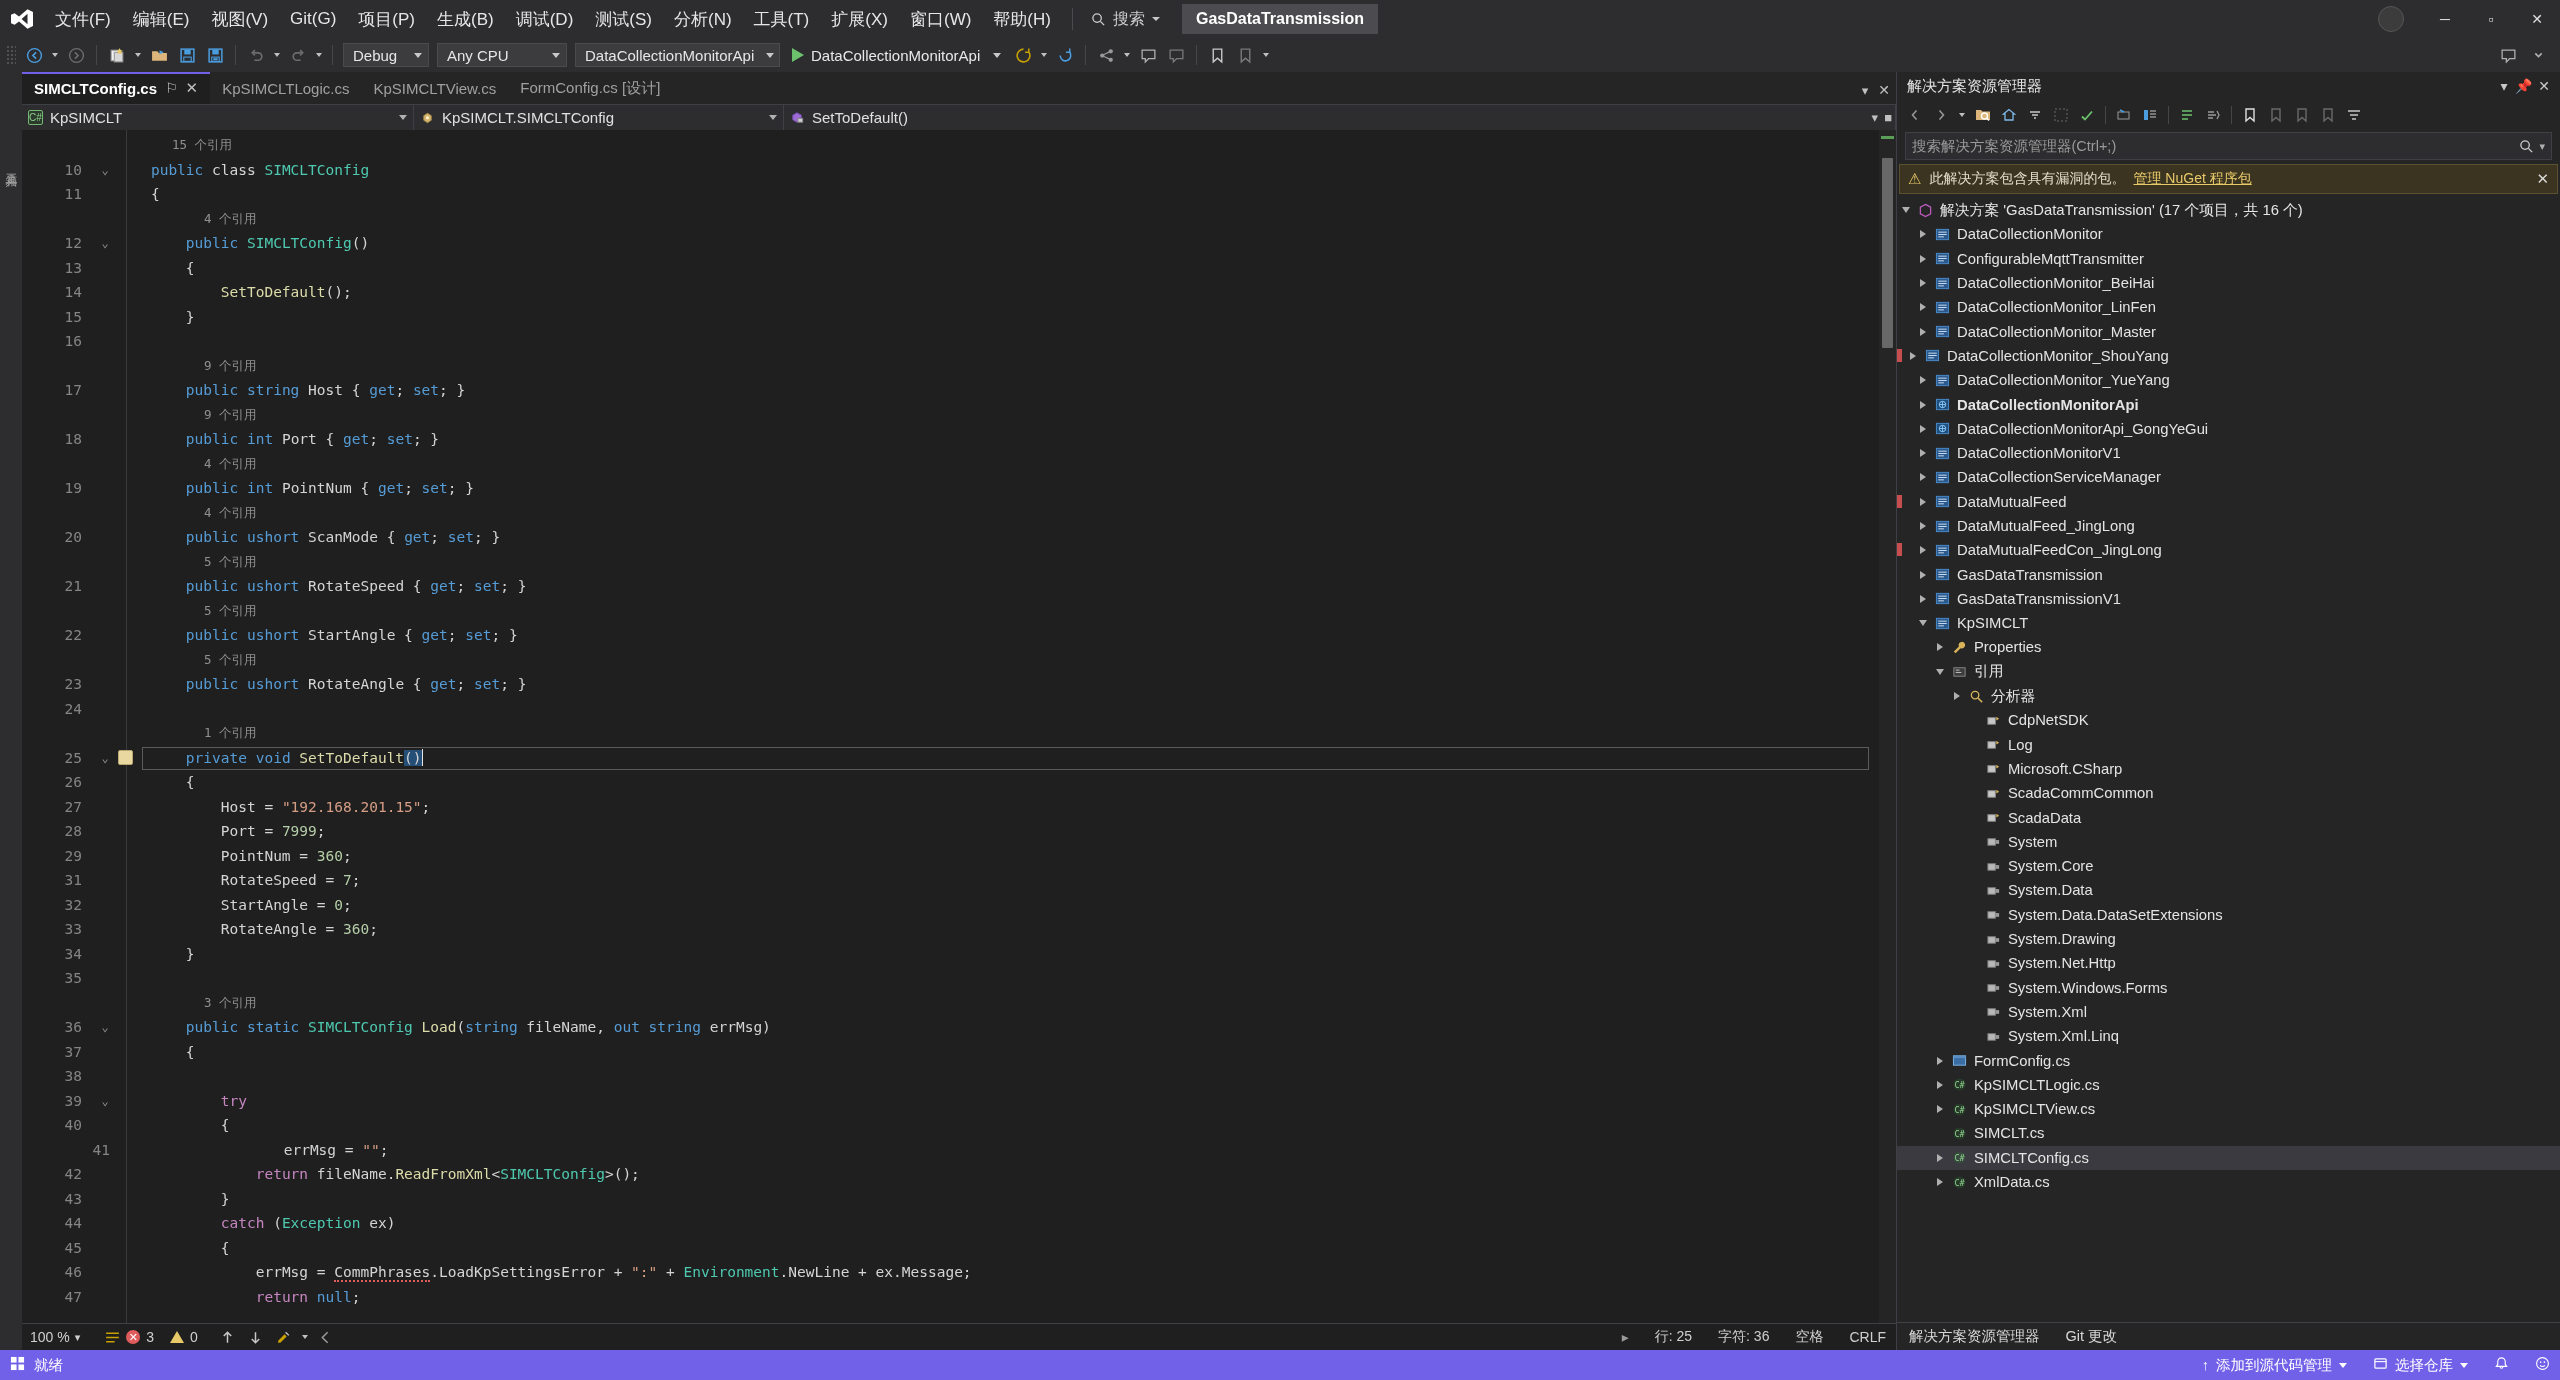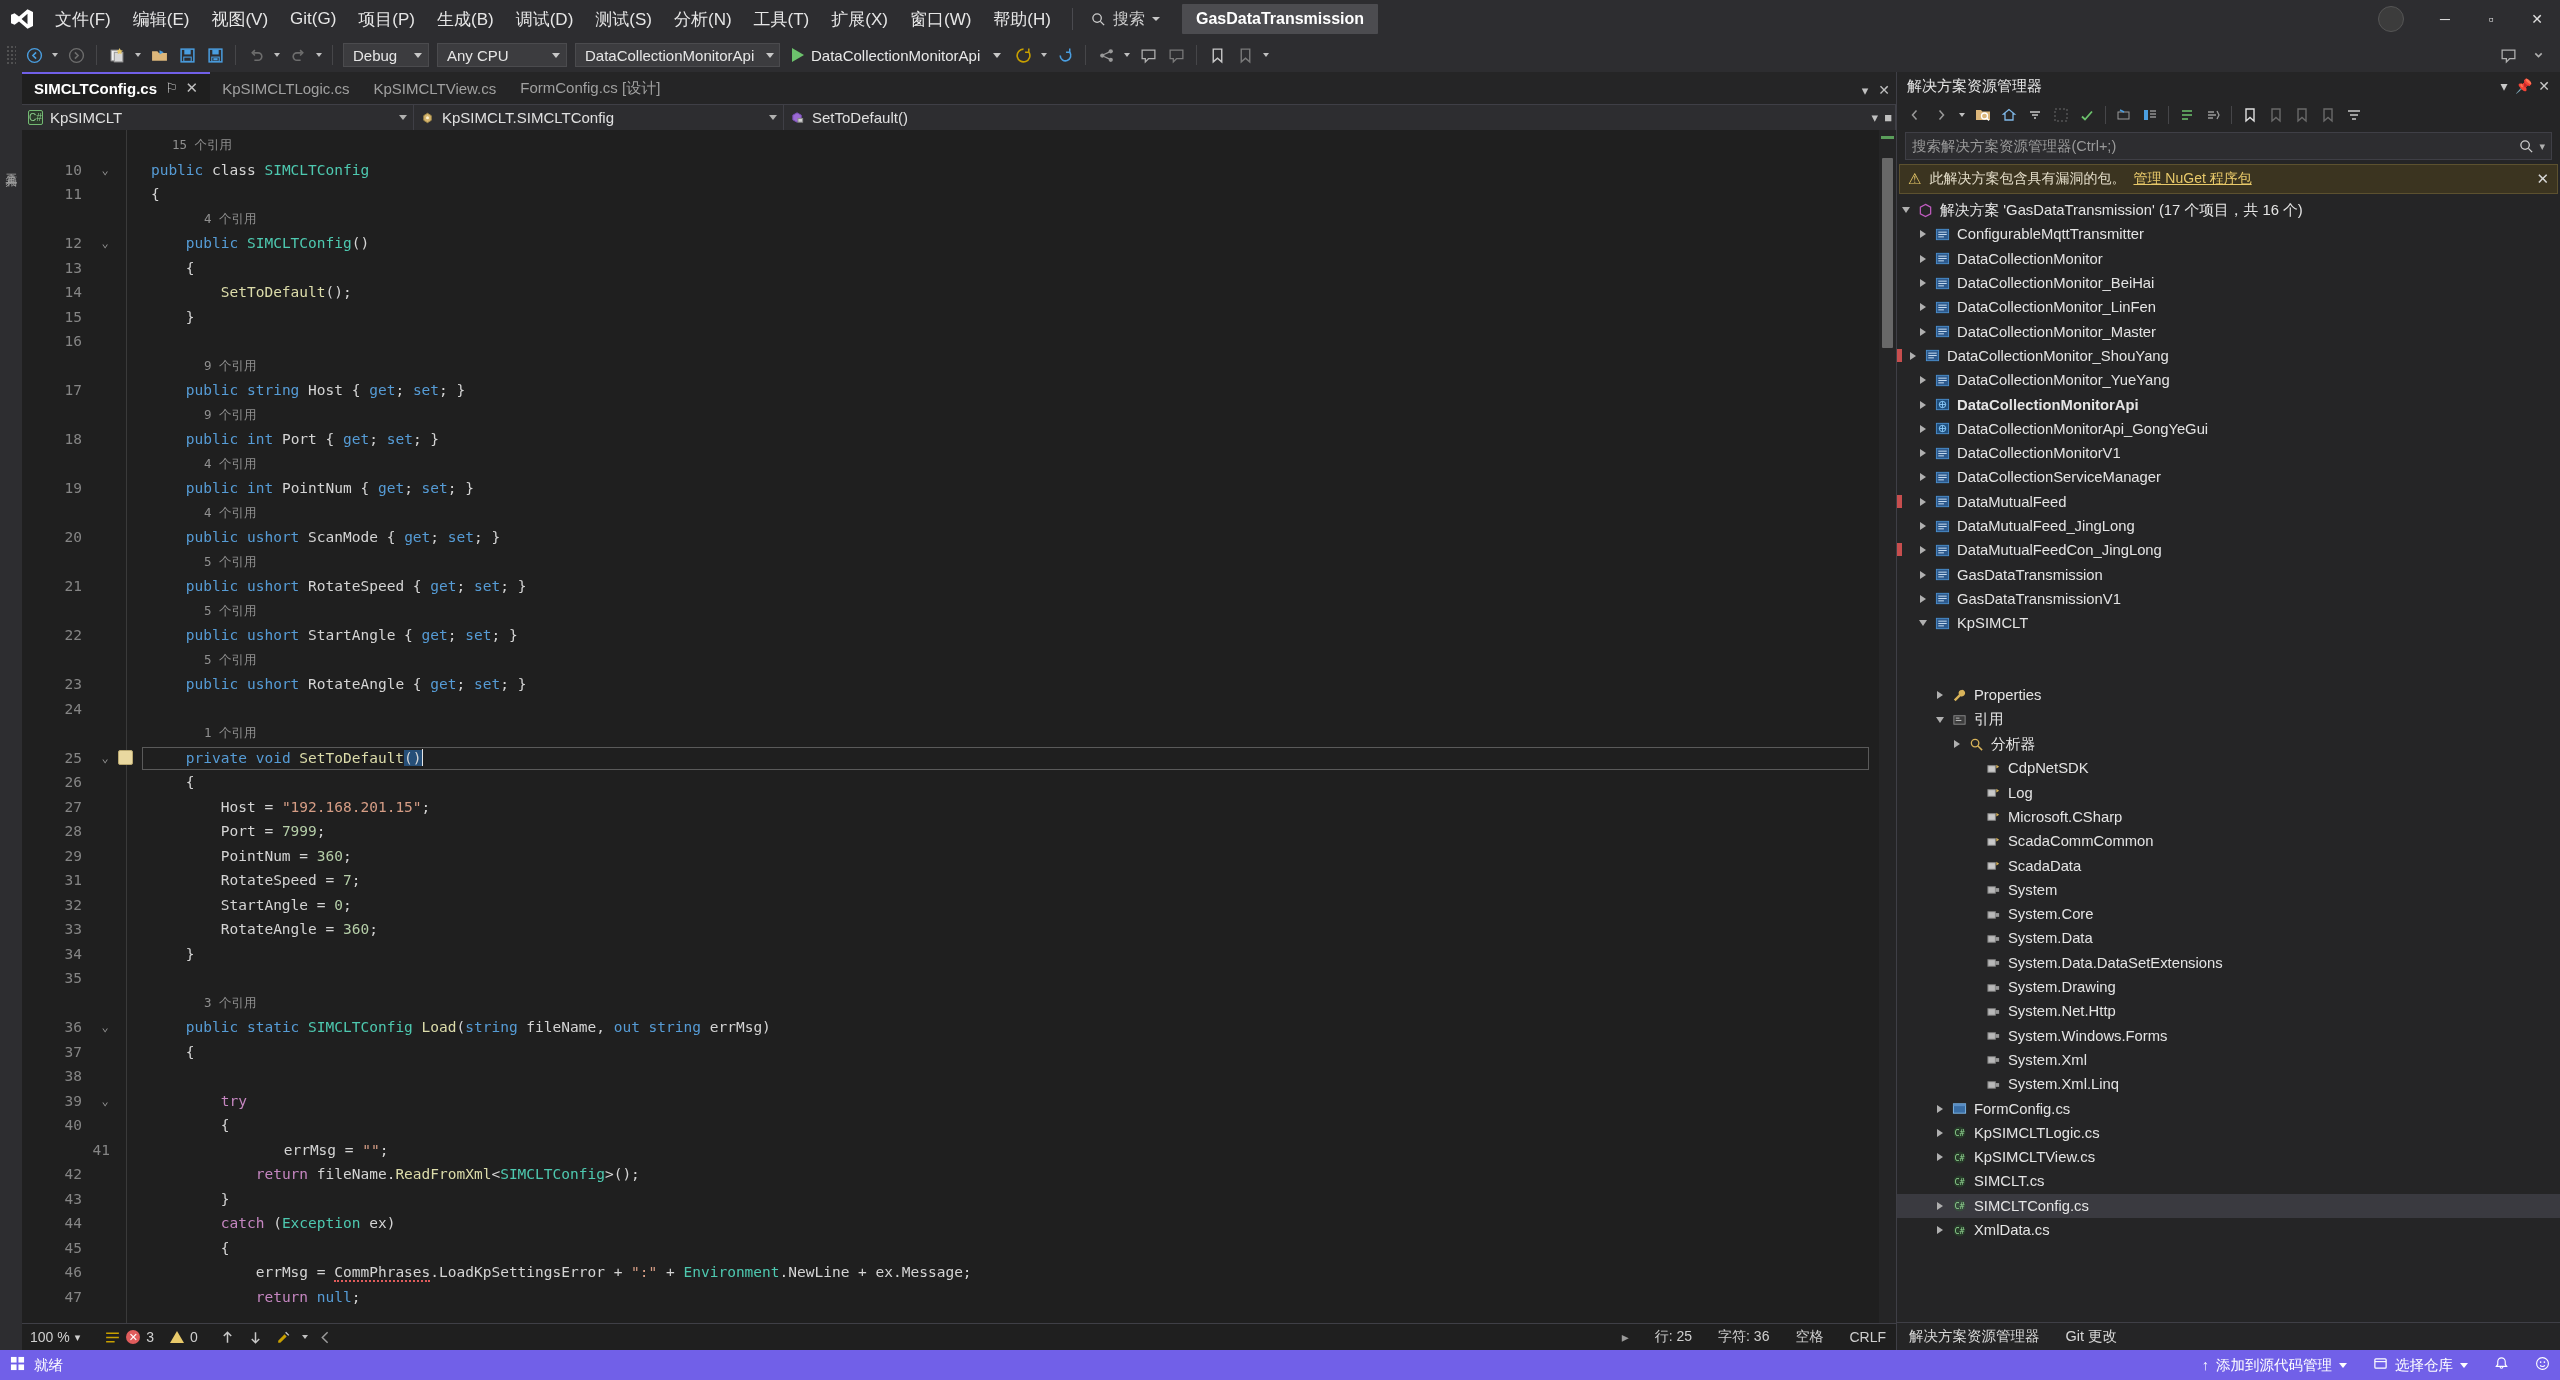--- a/index.html
+++ b/index.html
@@ -746,33 +746,33 @@
           <div class="tnode" style="padding-left: 17px; position: relative;">
             <span class="tw">
               <i class="arrow"></i>
             </span>
             <span class="ticon">
               <svg viewBox="0 0 16 16">
                 <rect x="1.5" y="2.5" width="13" height="11" fill="#2d5a8e" stroke="#4a8ecc"></rect>
                 <path d="M3.5 5.5h9M3.5 8h9M3.5 10.5h6" stroke="#cfe3f5" stroke-width="1"></path>
               </svg>
             </span>
+            <span>DataCollectionMonitor</span>
+          </div>
+          <div class="tnode" style="padding-left: 17px; position: relative;">
+            <span class="tw">
+              <i class="arrow"></i>
+            </span>
+            <span class="ticon">
+              <svg viewBox="0 0 16 16">
+                <rect x="1.5" y="2.5" width="13" height="11" fill="#2d5a8e" stroke="#4a8ecc"></rect>
+                <path d="M3.5 5.5h9M3.5 8h9M3.5 10.5h6" stroke="#cfe3f5" stroke-width="1"></path>
+              </svg>
+            </span>
             <span>ConfigurableMqttTransmitter</span>
-          </div>
-          <div class="tnode" style="padding-left: 17px; position: relative;">
-            <span class="tw">
-              <i class="arrow"></i>
-            </span>
-            <span class="ticon">
-              <svg viewBox="0 0 16 16">
-                <rect x="1.5" y="2.5" width="13" height="11" fill="#2d5a8e" stroke="#4a8ecc"></rect>
-                <path d="M3.5 5.5h9M3.5 8h9M3.5 10.5h6" stroke="#cfe3f5" stroke-width="1"></path>
-              </svg>
-            </span>
-            <span>DataCollectionMonitor</span>
           </div>
           <div class="tnode" style="padding-left: 17px; position: relative;">
             <span class="tw">
               <i class="arrow"></i>
             </span>
             <span class="ticon">
               <svg viewBox="0 0 16 16">
                 <rect x="1.5" y="2.5" width="13" height="11" fill="#2d5a8e" stroke="#4a8ecc"></rect>
                 <path d="M3.5 5.5h9M3.5 8h9M3.5 10.5h6" stroke="#cfe3f5" stroke-width="1"></path>
               </svg>
@@ -945,21 +945,21 @@
               <i class="arrow open"></i>
             </span>
             <span class="ticon">
               <svg viewBox="0 0 16 16">
                 <rect x="1.5" y="2.5" width="13" height="11" fill="#2d5a8e" stroke="#4a8ecc"></rect>
                 <path d="M3.5 5.5h9M3.5 8h9M3.5 10.5h6" stroke="#cfe3f5" stroke-width="1"></path>
               </svg>
             </span>
             <span>KpSIMCLT</span>
           </div>
-          <div class="tnode" style="padding-left: 34px; position: relative; margin-top: 48px;">
+          <div class="tnode" style="padding-left: 34px; position: relative;">
             <span class="tw">
               <i class="arrow"></i>
             </span>
             <span class="ticon">
               <svg viewBox="0 0 16 16">
                 <path d="M10.5 2a3.5 3.5 0 00-3.2 4.9L2 12.2 3.8 14l5.3-5.3A3.5 3.5 0 1010.5 2z" fill="#d8b35a"></path>
               </svg>
             </span>
             <span>Properties</span>
           </div>

